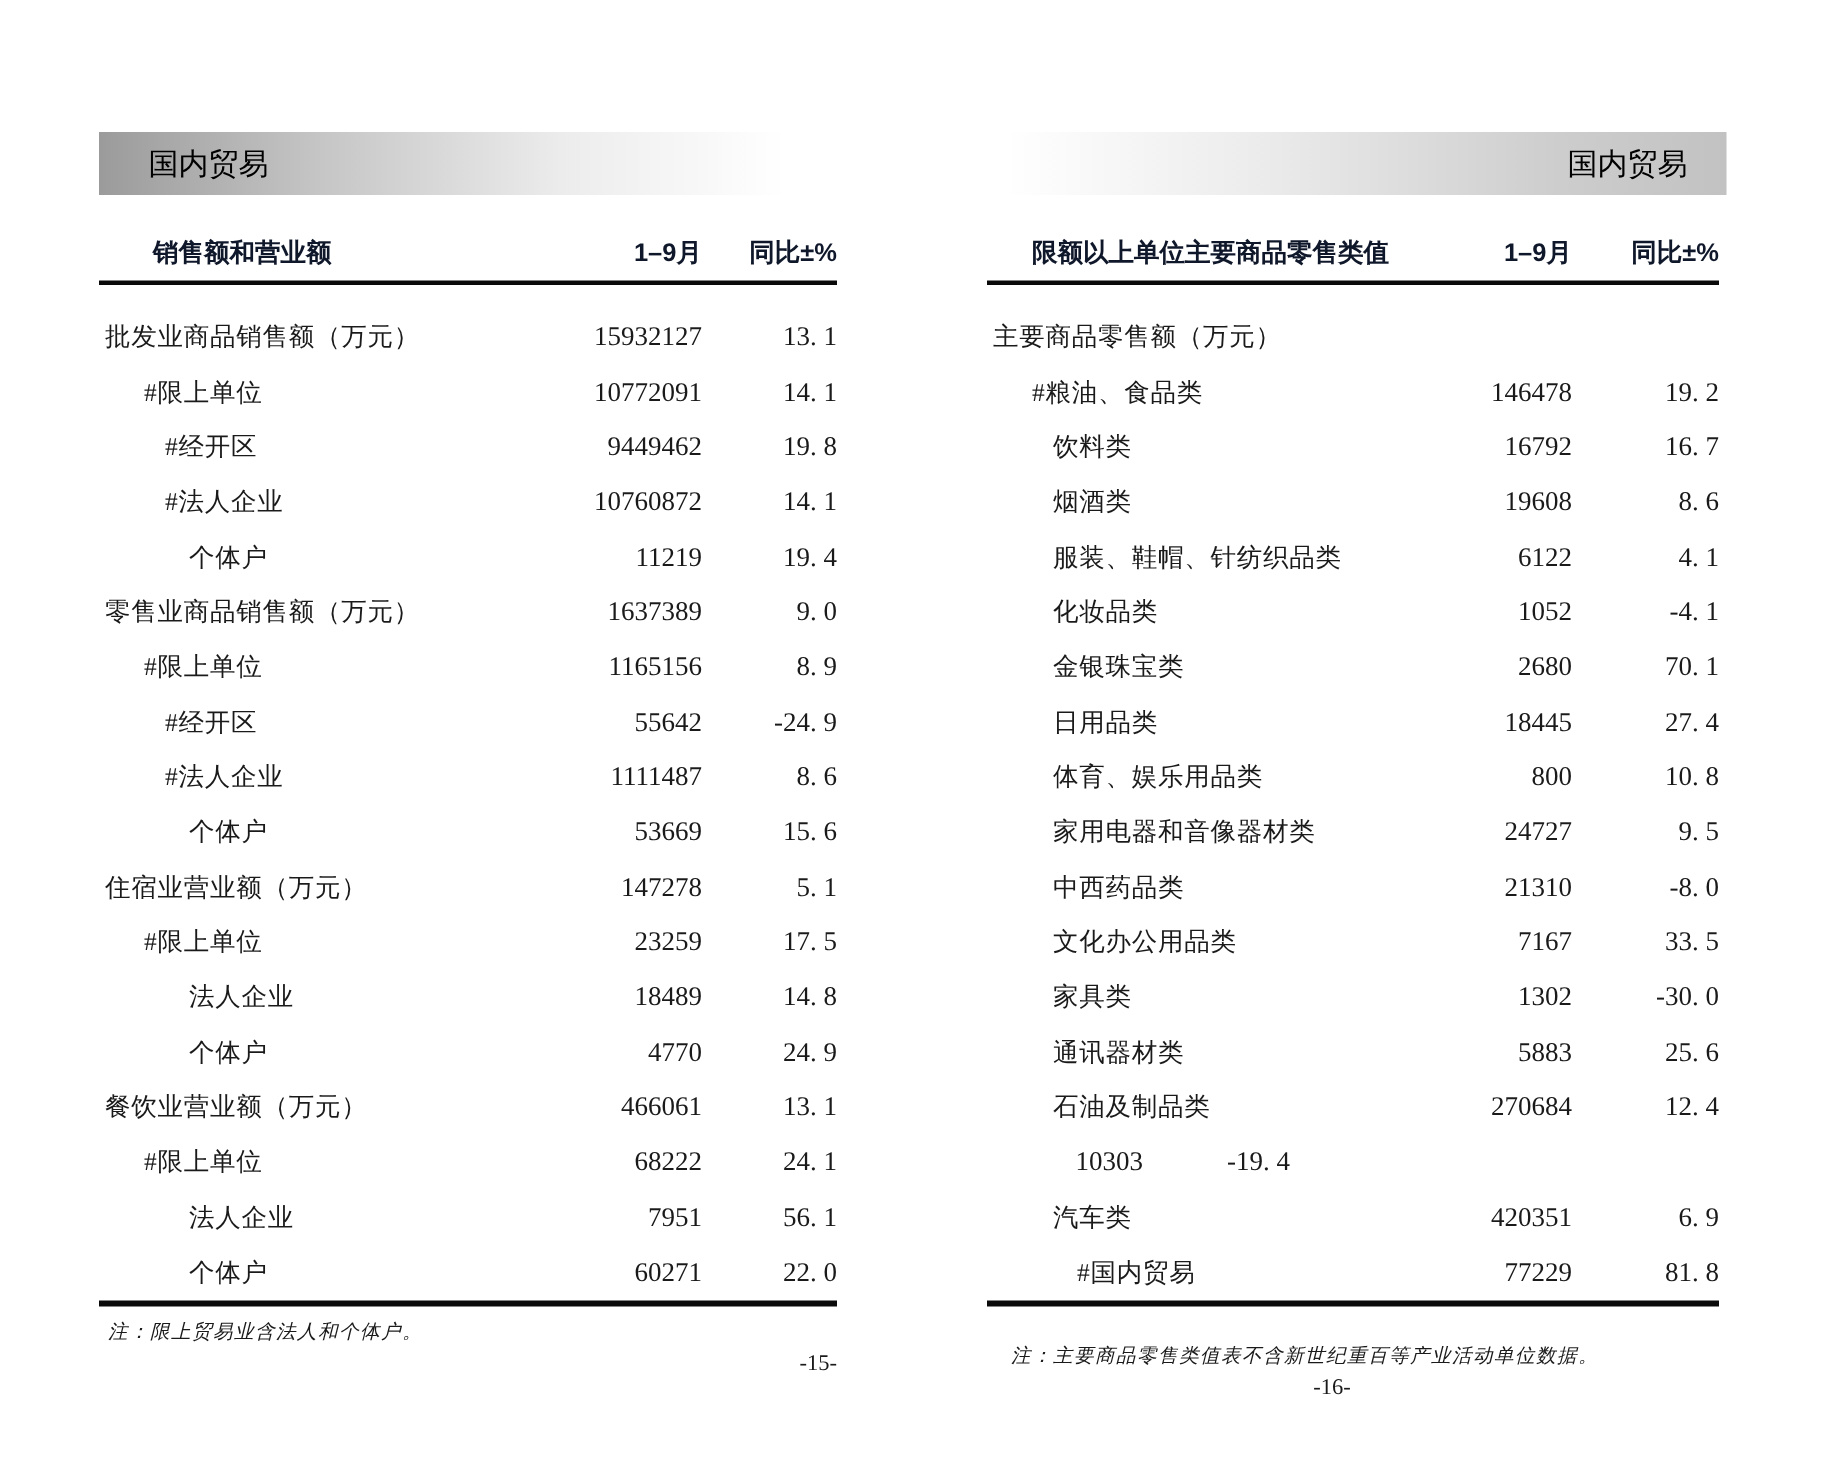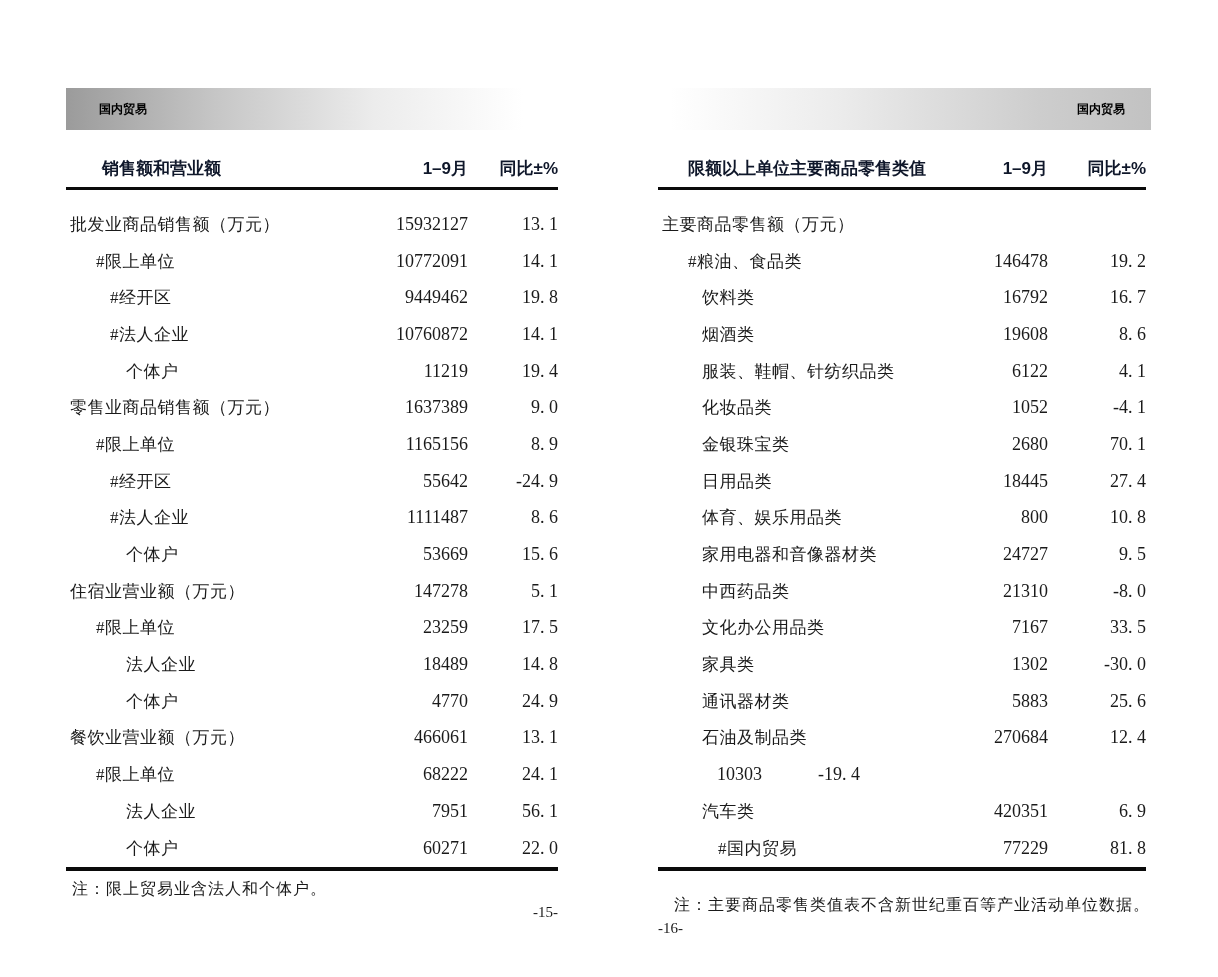--- a/index.html
+++ b/index.html
@@ -4,21 +4,21 @@
 <style>
   * { box-sizing: border-box; margin: 0; padding: 0; }
   html, body { width: 1218px; height: 977px; background: #ffffff; overflow: hidden; }
   body { position: relative; font-family: "Liberation Serif", serif; color: #1a1a1a; }
 
   
   .banner {
     position: absolute; top: 88px; height: 42px;
     display: flex; align-items: center;
     font-family: "Liberation Sans", sans-serif;
-    font-weight: bold; font-size: 12px; color: #000;
+    font-weight: normal; font-size: 20px; color: #000;
   }
   #banner-left {
     left: 66px; width: 497px; padding-left: 33px;
     background: linear-gradient(90deg, #9b9b9b 0%, #c6c6c6 30%, #ececec 62%, #ffffff 92%);
   }
   #banner-right {
     left: 645px; width: 506px; justify-content: flex-end; padding-right: 26px;
     background: linear-gradient(270deg, #c2c2c2 0%, #cdcdcd 22%, #ececec 62%, #ffffff 95%);
   }
 
@@ -48,26 +48,26 @@
   .row { display: flex; align-items: center; height: 36.7px; font-size: 17px; }
   .row .label { flex: 1; letter-spacing: 0.5px; white-space: nowrap; }
   .row .col-val, .row .col-pct { font-size: 18px; }
 
   .indent-0 .label { padding-left: 4px; }
   .indent-1 .label { padding-left: 30px; }
   .indent-2 .label { padding-left: 44px; }
   .indent-3 .label { padding-left: 60px; }
 
   .tfoot { border-top: 4px solid #0a0a0a; margin-top: 1px; }
-  .note { font-size: 16px; letter-spacing: 1px; padding-top: 8px; white-space: nowrap; }
+  .note { font-size: 13px; letter-spacing: 1px; padding-top: 8px; white-space: nowrap; font-style: italic; }
   #table-left  .note { padding-left: 6px; }
   #table-right .note { padding-left: 16px; margin-top: 16px; }
   .pagenum { font-size: 15px; padding-top: 4px; }
   #table-left  .pagenum { text-align: right; margin-left: -4px; }
-  #table-right .pagenum { text-align: left; padding-right: 28px; }
+  #table-right .pagenum { text-align: center; padding-right: 28px; }
 </style>
 </head>
 <body>
 
 <div class="banner" id="banner-left">
   <span>国内贸易</span>
 </div>
 
 <div class="banner" id="banner-right">
   <span>国内贸易</span>

